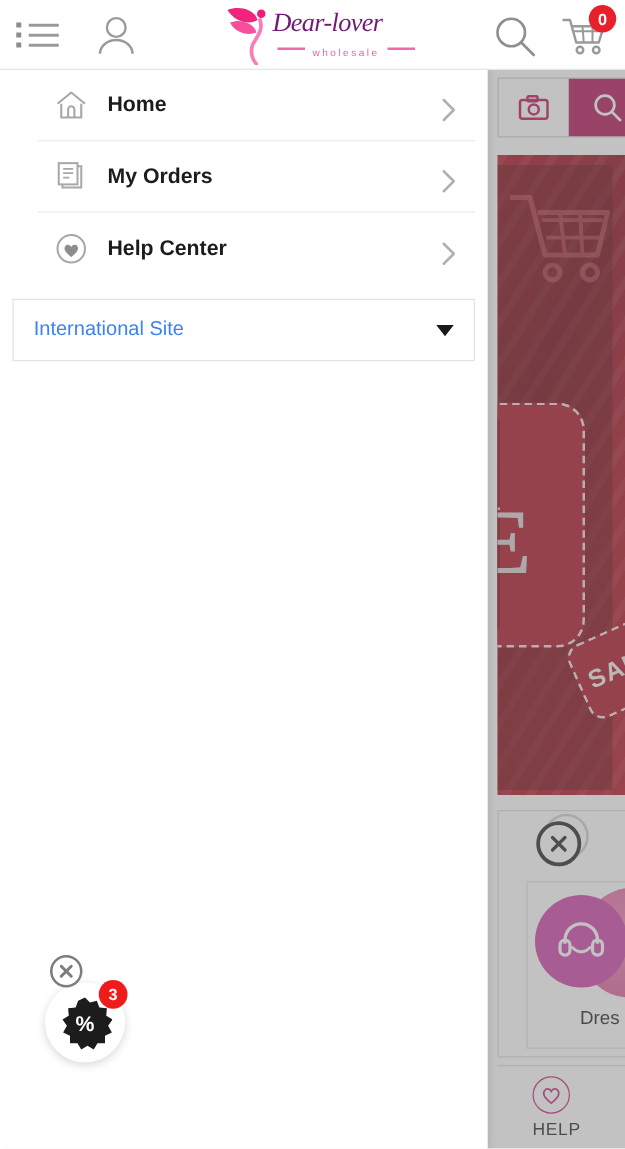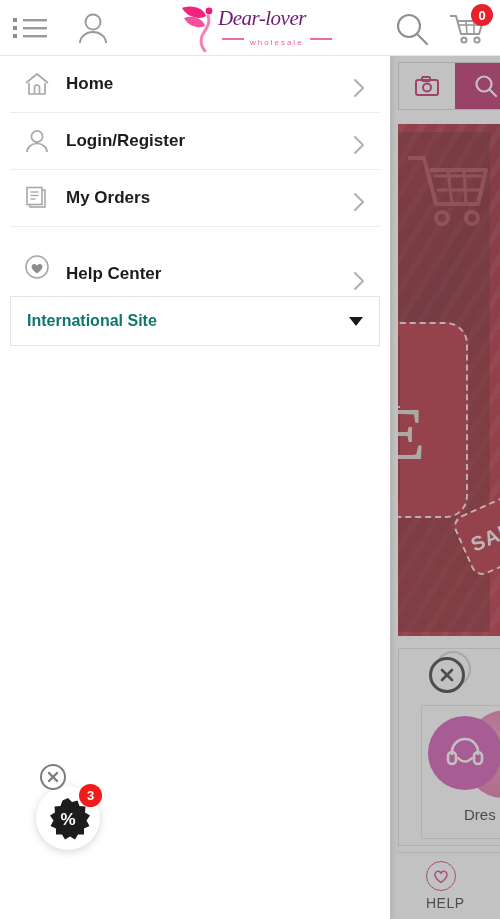--- a/index.html
+++ b/index.html
@@ -171,21 +171,21 @@
   .logo-sub .ln { width: 22px; height: 1.5px; background: #f06aa5; }
   .logo-sub .tx { font-size: 8px; color: #ef5fa0; letter-spacing: 2px; }
 
   
   .drawer {
     position: absolute; left: 0; top: 56px;
     width: 390px; height: 863px;
     background: #ffffff; z-index: 5;
     box-shadow: 2px 0 6px rgba(0,0,0,0.10);
   }
-  .menu-list { width: 100%; }
+  .menu-list { width: 100%; padding-left: 20px; }
   .menu-item {
     position: relative;
     height: 57px; display: flex; align-items: center;
     padding: 0 14px 0 10px;
     border-bottom: 1px solid #ececec;
     margin: 0 10px;
     cursor: pointer;
   }
   .menu-icon {
     width: 34px; height: 34px; flex: 0 0 34px;
@@ -197,21 +197,21 @@
   }
   .chev { width: 14px; height: 14px; }
 
   .site-select {
     position: relative;
     margin: 12px 10px 0 10px; height: 50px;
     border: 1px solid #e4e4e4; background: #fff;
     display: flex; align-items: center; padding: 0 16px;
     cursor: pointer;
   }
-  .site-select .sel-label { flex: 1; font-size: 16px; font-weight: bold; color: #0f766e; }
+  .site-select .sel-label { flex: 1; font-size: 16px; font-weight: normal; color: #3b82f6; }
   .caret {
     width: 0; height: 0;
     border-left: 7px solid transparent; border-right: 7px solid transparent;
     border-top: 9px solid #1a1a1a;
   }
 
   
   .promo {
     position: absolute; left: 36px; top: 786px;
     width: 64px; height: 64px; z-index: 8;
@@ -393,34 +393,20 @@
         </span>
         <span class="menu-label">Home</span>
         <span class="chev">
           <svg width="14" height="22" viewBox="0 0 14 22">
               <polyline points="3,3 11,11 3,19" fill="none" stroke="#b0b0b0" stroke-width="2" stroke-linecap="round" stroke-linejoin="round"></polyline>
             </svg>
         </span>
       </div>
 
 
-      <div class="menu-item">
-        <span class="menu-icon">
-          <svg width="26" height="26" viewBox="0 0 26 26">
-            <circle cx="13" cy="8.5" r="5.6" fill="none" stroke="#a8a8a8" stroke-width="1.7"></circle>
-            <path d="M3 24 a10 8.5 0 0 1 20 0" fill="none" stroke="#a8a8a8" stroke-width="1.7"></path>
-          </svg>
-        </span>
-        <span class="menu-label">Login/Register</span>
-        <span class="chev">
-          <svg width="14" height="22" viewBox="0 0 14 22">
-              <polyline points="3,3 11,11 3,19" fill="none" stroke="#b0b0b0" stroke-width="2" stroke-linecap="round" stroke-linejoin="round"></polyline>
-            </svg>
-        </span>
-      </div>
 
       <div class="menu-item">
         <span class="menu-icon">
           <svg width="26" height="26" viewBox="0 0 26 26">
             <rect x="6" y="5" width="15" height="17" fill="none" stroke="#a8a8a8" stroke-width="1.6"></rect>
             <rect x="3" y="2.5" width="15" height="17" fill="#ffffff" stroke="#a8a8a8" stroke-width="1.6"></rect>
             <line x1="6.5" y1="7" x2="14.5" y2="7" stroke="#a8a8a8" stroke-width="1.4"></line>
             <line x1="6.5" y1="10.5" x2="14.5" y2="10.5" stroke="#a8a8a8" stroke-width="1.4"></line>
             <line x1="6.5" y1="14" x2="11.5" y2="14" stroke="#a8a8a8" stroke-width="1.4"></line>
           </svg>
@@ -428,21 +414,21 @@
         <span class="menu-label">My Orders</span>
         <span class="chev">
           <svg width="14" height="22" viewBox="0 0 14 22">
               <polyline points="3,3 11,11 3,19" fill="none" stroke="#b0b0b0" stroke-width="2" stroke-linecap="round" stroke-linejoin="round"></polyline>
             </svg>
         </span>
       </div>
 
 
 
-      <div class="menu-item" style="border-bottom:none;align-items:flex-end;">
+      <div class="menu-item" style="border-bottom:none;">
         <span class="menu-icon">
           <svg width="26" height="26" viewBox="0 0 26 26">
             <circle cx="13" cy="13" r="11" fill="none" stroke="#a8a8a8" stroke-width="1.6"></circle>
             <path d="M13 19.5 C7.5 15.5 6.8 13 8.2 11 C9.4 9.3 11.8 9.6 13 11.6 C14.2 9.6 16.6 9.3 17.8 11 C19.2 13 18.5 15.5 13 19.5 Z" fill="#8d8d8d"></path>
           </svg>
         </span>
         <span class="menu-label">Help Center</span>
         <span class="chev">
           <svg width="14" height="22" viewBox="0 0 14 22">
               <polyline points="3,3 11,11 3,19" fill="none" stroke="#b0b0b0" stroke-width="2" stroke-linecap="round" stroke-linejoin="round"></polyline>

